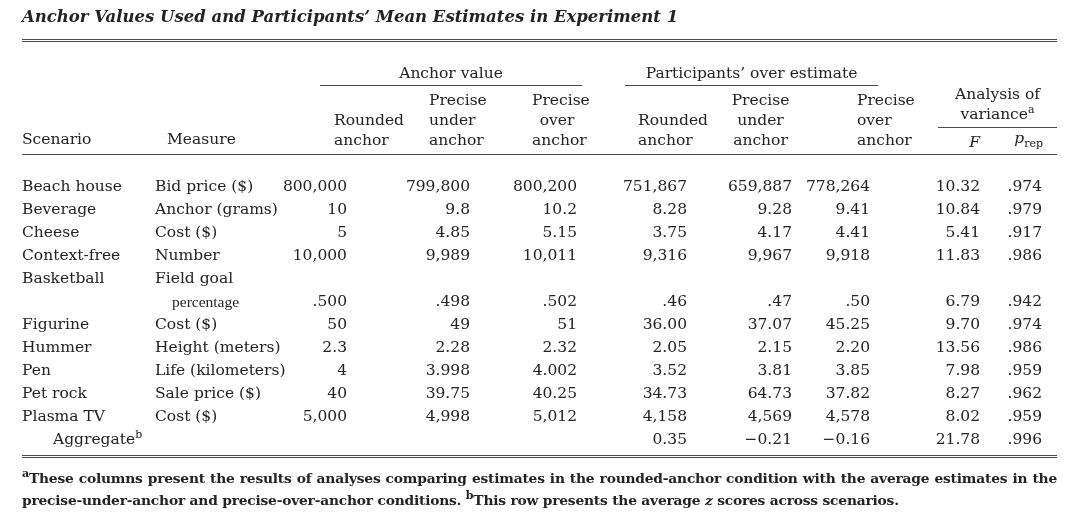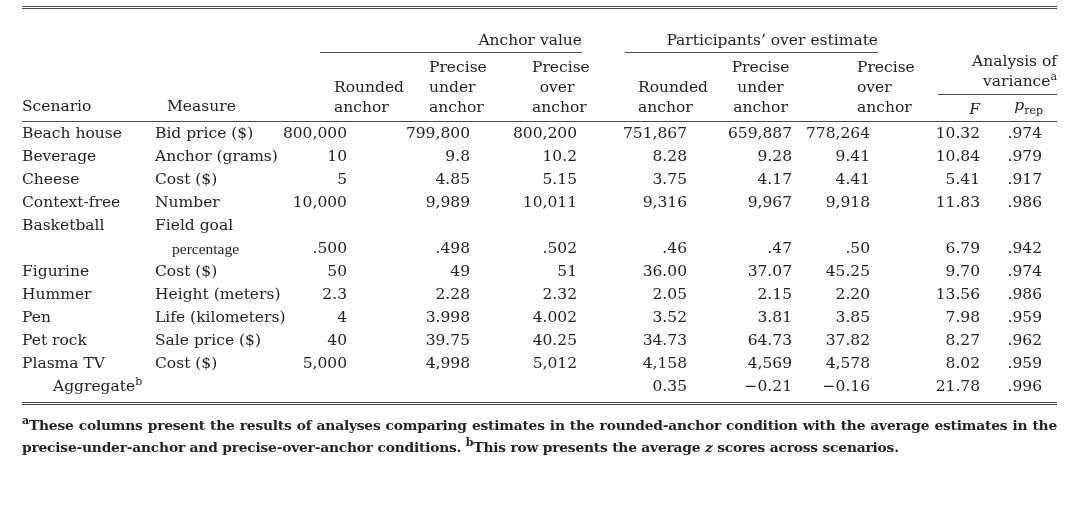--- a/index.html
+++ b/index.html
@@ -33,21 +33,21 @@
   thead tr.r1 { height: 44px; }
   thead tr.r2 { height: 42px; }
   thead tr.r3 { height: 26px; }
 
   th.hbot { border-bottom: 1px solid #4a4a4a; }
   th.h-scenario { text-align: left; vertical-align: bottom; padding-bottom: 6px; }
   th.h-measure  { text-align: left; vertical-align: bottom; padding: 0 0 6px 35px; white-space: nowrap; }
   th.group { vertical-align: bottom; }
   .gline {
     border-bottom: 1px solid #4a4a4a;
-    text-align: right; padding-bottom: 3px; white-space: nowrap;
+    text-align: center; padding-bottom: 3px; white-space: nowrap;
   }
   .gline.g-anchor { margin-left: 50px; }
   .gline.g-part   { margin-left: 43px; }
   .gline.g-anova  { margin-left: 60px; line-height: 20px; }
   .pre { white-space: pre-line; }
 
   th.sub {
     vertical-align: bottom; text-align: center;
     line-height: 20px; padding-bottom: 4px;
     white-space: pre-line;
@@ -58,21 +58,21 @@
   th.sub.s5 { padding-left: 57px; }
   th.sub.s6 { padding-left: 56px; }
   th.sub.s7 { padding-left: 32px; }
   th.sub.s8 { padding-left: 60px; }
 
   th.h-f   { text-align: right; vertical-align: bottom; padding: 0 10px 3px 0; }
   th.h-p   { text-align: right; vertical-align: bottom; padding: 0 14px 3px 0; }
   th.h-p sub, .footnote sub { font-size: 11px; }
 
   tbody td { height: 23px; line-height: 23px; white-space: nowrap; overflow: visible; }
-  tbody tr:first-child td { padding-top: 0; }
+  tbody tr:first-child td { padding-top: 20px; }
   tbody tr:last-child  td { padding-bottom: 4px; }
   td.sc { text-align: left; }
   td.sc.indent-sc { padding-left: 31px; }
   td.ms { text-align: left; padding-left: 23px; }
   td.ms.indent-ms { padding-left: 40px; font-family: Liberation Serif, serif; }
   td.num { text-align: right; padding-right: 5px; }
   td.num.c8  { padding-right: 8px; }
   td.num.c9  { padding-right: 10px; }
   td.num.c10 { padding-right: 15px; }
   sup { font-size: 11px; vertical-align: super; line-height: 0; }
@@ -84,20 +84,21 @@
     line-height: 22px; letter-spacing: -0.2px;
     text-align: justify;
   }
   .footnote i { font-style: italic; }
 </style>
 </head>
 <body>
 
 <div class="page">
 
+  <div class="table-caption">Anchor Values Used and Participants’ Mean Estimates in Experiment 1</div>
 
   <div class="dbl-rule"></div>
 
   <table class="anchor-table">
     <colgroup>
       <col style="width:110px">
         <col style="width:138px">
       <col style="width:82px">
         <col style="width:123px">
         <col style="width:107px">

